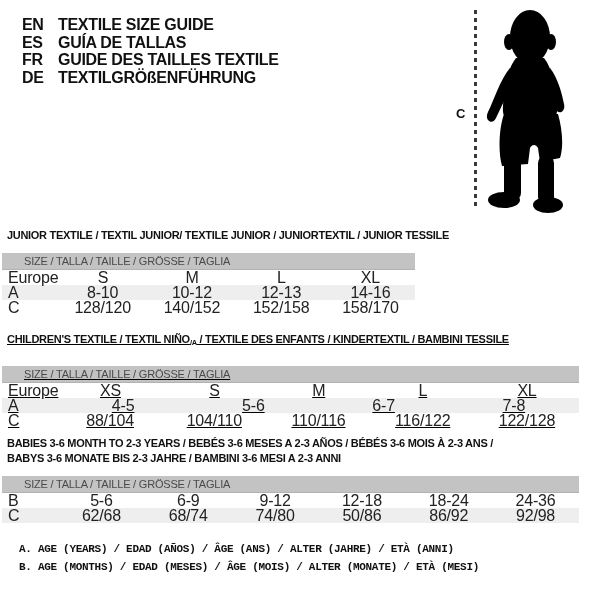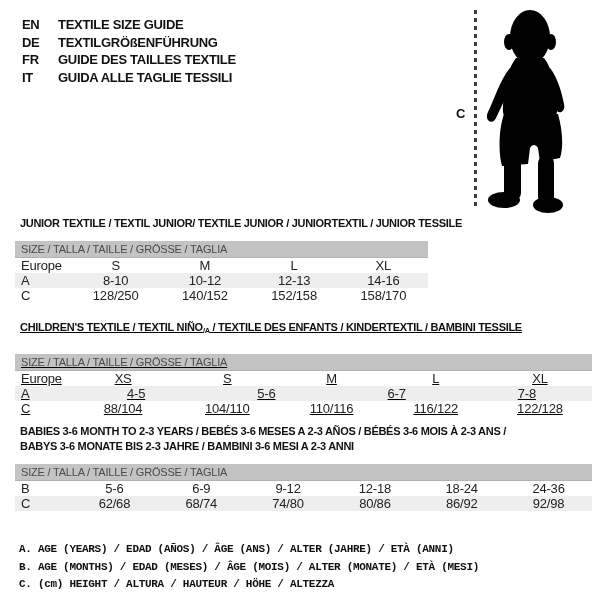--- a/index.html
+++ b/index.html
@@ -2,72 +2,72 @@
 <html style="--header_bar_bg: #c3c3c3; --header_bar_text: #4a4a4a; --row_stripe: #eeeeee; --title_text: #111111; --table_text: #222222; --silhouette: #000000;"><head>
 <meta charset="utf-8">
 <style>
   html,body{margin:0;padding:0;background:#fff;}
   .page{
     position:relative;width:600px;height:600px;background:#ffffff;overflow:hidden;
     font-family:"Liberation Sans", sans-serif;
   }
   
   .lang-block{position:absolute;top:16px;left:22px;}
-  .lang-row{display:flex;font-weight:bold;font-size:13px;letter-spacing:-0.3px;color:#111;line-height:17.5px;}
+  .lang-row{display:flex;font-weight:bold;font-size:16px;letter-spacing:-0.3px;color:#111;line-height:17.5px;}
   .lang-code{width:36px;flex:0 0 36px;}
   
   .dash-line{
     position:absolute;left:474px;top:10px;width:3px;height:198px;
     background:repeating-linear-gradient(to bottom, #3a3a3a 0 4px, transparent 4px 8px);
   }
   .figure-c{position:absolute;left:456px;top:106px;font-weight:bold;font-size:13px;color:#111;}
   .baby-svg{position:absolute;left:482px;top:6px;width:90px;height:208px;color:var(--silhouette,#000);}
   
-  .tbl{position:absolute;left:15px;}
+  .tbl{position:absolute;left:2px;margin-top:12px;}
   .s1{top:216px;width:413px;}
   .s2{top:320px;width:577px;text-decoration:underline;}
   .s3{top:424px;width:577px;}
   .table-title{font-weight:bold;font-size:11px;letter-spacing:-0.3px;line-height:15px;color:var(--title_text,#111);padding-left:5px;white-space:nowrap;}
   .sub{font-size:7.5px;vertical-align:-2px;}
   .size-bar{
     background:var(--header_bar_bg,#c3c3c3);color:var(--header_bar_text,#4a4a4a);
-    font-size:11px;letter-spacing:-0.2px;height:16px;line-height:16px;padding-left:6px;
+    font-size:11px;letter-spacing:-0.2px;height:16px;line-height:16px;padding-left:22px;
     border-bottom:1px solid #b2b2b2;
   }
   .s1 .size-bar{margin-top:10px;}
   .s2 .size-bar{margin-top:16px;}
   .s3 .size-bar{margin-top:10px;}
-  .trow{display:flex;height:15px;line-height:15px;font-size:13px;letter-spacing:-0.2px;color:var(--table_text,#222);}
+  .trow{display:flex;height:15px;line-height:15px;font-size:16px;letter-spacing:-0.2px;color:var(--table_text,#222);}
   .trow.shaded{background:var(--row_stripe,#eee);}
   .tlabel{flex:0 0 50px;padding-left:6px;}
   .tcell{flex:1;text-align:center;}
   
   .notes{position:absolute;top:541px;left:19px;font-weight:bold;font-size:11px;letter-spacing:-0.3px;line-height:17.5px;color:#111;white-space:nowrap;font-family:Liberation Mono, monospace;}
 </style>
 </head>
 <body>
 
 <div class="page">
 
   <div class="lang-block">
       <div class="lang-row">
         <span class="lang-code">EN</span>
         <span class="lang-label">TEXTILE SIZE GUIDE</span>
       </div>
       <div class="lang-row">
-        <span class="lang-code">DE</span>
-        <span class="lang-label">TEXTILGRÖßENFÜHRUNG</span>
+        <span class="lang-code">ES</span>
+        <span class="lang-label">GUÍA DE TALLAS</span>
       </div>
       <div class="lang-row">
         <span class="lang-code">FR</span>
         <span class="lang-label">GUIDE DES TAILLES TEXTILE</span>
       </div>
       <div class="lang-row">
-        <span class="lang-code">IT</span>
-        <span class="lang-label">GUIDA ALLE TAGLIE TESSILI</span>
+        <span class="lang-code">DE</span>
+        <span class="lang-label">TEXTILGRÖßENFÜHRUNG</span>
       </div>
     </div>
 
   <div class="dash-line"></div>
   <div class="figure-c">C</div>
 
   <svg class="baby-svg" viewBox="0 0 90 208" aria-hidden="true">
     <g fill="currentColor">
       <ellipse cx="48" cy="31" rx="20" ry="27"></ellipse>
       <ellipse cx="27" cy="36" rx="5" ry="8"></ellipse>
@@ -98,21 +98,21 @@
         </div>
         <div class="trow shaded">
           <div class="tlabel">A</div>
           <div class="tcell">8-10</div>
           <div class="tcell">10-12</div>
           <div class="tcell">12-13</div>
           <div class="tcell">14-16</div>
         </div>
         <div class="trow">
           <div class="tlabel">C</div>
-          <div class="tcell">128/250</div>
+          <div class="tcell">128/120</div>
           <div class="tcell">140/152</div>
           <div class="tcell">152/158</div>
           <div class="tcell">158/170</div>
         </div>
       </div>
   </section>
 
   <section class="tbl s2">
     <div class="table-title">
         <div class="title-line"><span>CHILDREN'S TEXTILE / TEXTIL NIÑO</span><span class="sub">/A</span><span> / TEXTILE DES ENFANTS / KINDERTEXTIL / BAMBINI TESSILE</span></div>
@@ -159,26 +159,25 @@
           <div class="tcell">9-12</div>
           <div class="tcell">12-18</div>
           <div class="tcell">18-24</div>
           <div class="tcell">24-36</div>
         </div>
         <div class="trow shaded">
           <div class="tlabel">C</div>
           <div class="tcell">62/68</div>
           <div class="tcell">68/74</div>
           <div class="tcell">74/80</div>
-          <div class="tcell">80/86</div>
+          <div class="tcell">50/86</div>
           <div class="tcell">86/92</div>
           <div class="tcell">92/98</div>
         </div>
       </div>
   </section>
 
   <div class="notes">
       <div class="note-line">A. AGE (YEARS) / EDAD (AÑOS) / ÂGE (ANS) / ALTER (JAHRE) / ETÀ (ANNI)</div>
       <div class="note-line">B. AGE (MONTHS) / EDAD (MESES) / ÂGE (MOIS) / ALTER (MONATE) / ETÀ (MESI)</div>
-      <div class="note-line">C. (cm) HEIGHT / ALTURA / HAUTEUR / HÖHE / ALTEZZA</div>
     </div>
 
 </div>
 
 </body></html>

